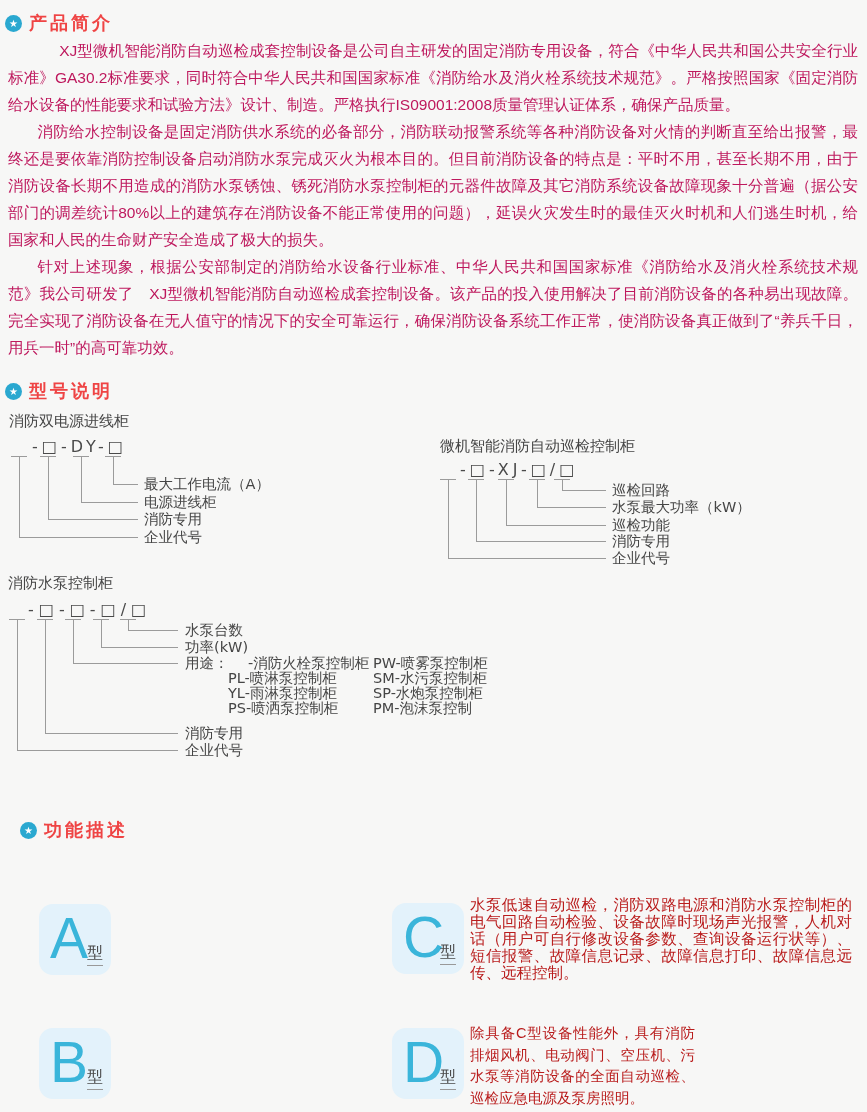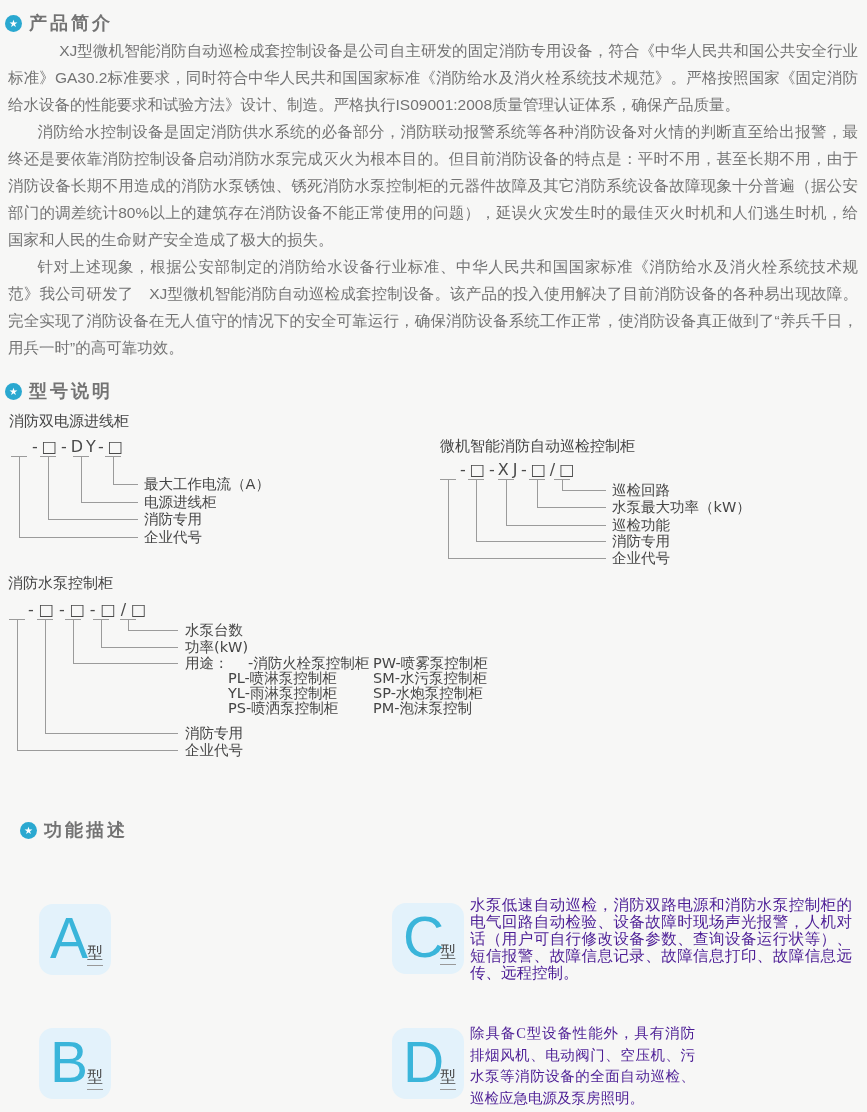--- a/index.html
+++ b/index.html
@@ -12,27 +12,27 @@
   .page{position:absolute;left:0;top:0;width:867px;height:1112px;}
 
   
   .sec-hdr{position:absolute;display:flex;align-items:center;gap:7px;}
   .hdr-icon{
     width:17px;height:17px;border-radius:50%;
     background:#2aa8d0;color:#ffffff;
     font-size:10px;line-height:17px;text-align:center;flex:0 0 auto;
   }
   .hdr-text{
-    font-size:18px;font-weight:bold;color:#737373;letter-spacing:3px;white-space:nowrap;
+    font-size:18px;font-weight:bold;color:#ef4444;letter-spacing:3px;white-space:nowrap;
   }
 
   
   .intro-text{
     position:absolute;left:8px;top:37px;width:850px;
-    font-size:15.5px;line-height:27px;color:#737373;
+    font-size:15.5px;line-height:27px;color:#be185d;
     text-align:justify;
   }
   .intro-text p{margin:0;}
   p.indent-lg{text-indent:3.3em;}
   p.indent-md{text-indent:1.9em;}
 
   
   .diagram{position:absolute;}
   svg text{fill:#454545;font-family:"DejaVu Sans","Liberation Sans",sans-serif;}
   svg .dg-title{font-size:15px;}
@@ -49,23 +49,22 @@
   .badge .letter{
     position:absolute;left:11px;top:0px;
     font-size:57px;line-height:68px;color:#3ab5da;
   }
   .badge .suffix{
     position:absolute;right:8px;bottom:9px;
     font-size:16px;color:#4a4a4a;
     border-bottom:1px solid #999;padding-bottom:1px;
   }
   .card-desc{
-    position:absolute;color:#4c1d95;text-align:justify;
+    position:absolute;color:#b91c1c;text-align:justify;
     white-space:pre-line;
-    font-family:Liberation Serif, serif;
   }
   .desc-a{left:120px;top:916px;width:250px;font-size:14.5px;line-height:22px;text-align:left;}
   .desc-b{left:120px;top:1033px;width:225px;font-size:14.5px;line-height:20.5px;}
   .desc-c{left:470px;top:896px;width:382px;font-size:15.5px;line-height:17px;}
   .desc-d{left:470px;top:1023px;width:225px;font-size:14.5px;line-height:21.5px;}
 </style>
 </head>
 <body>
 
 <div class="page">

